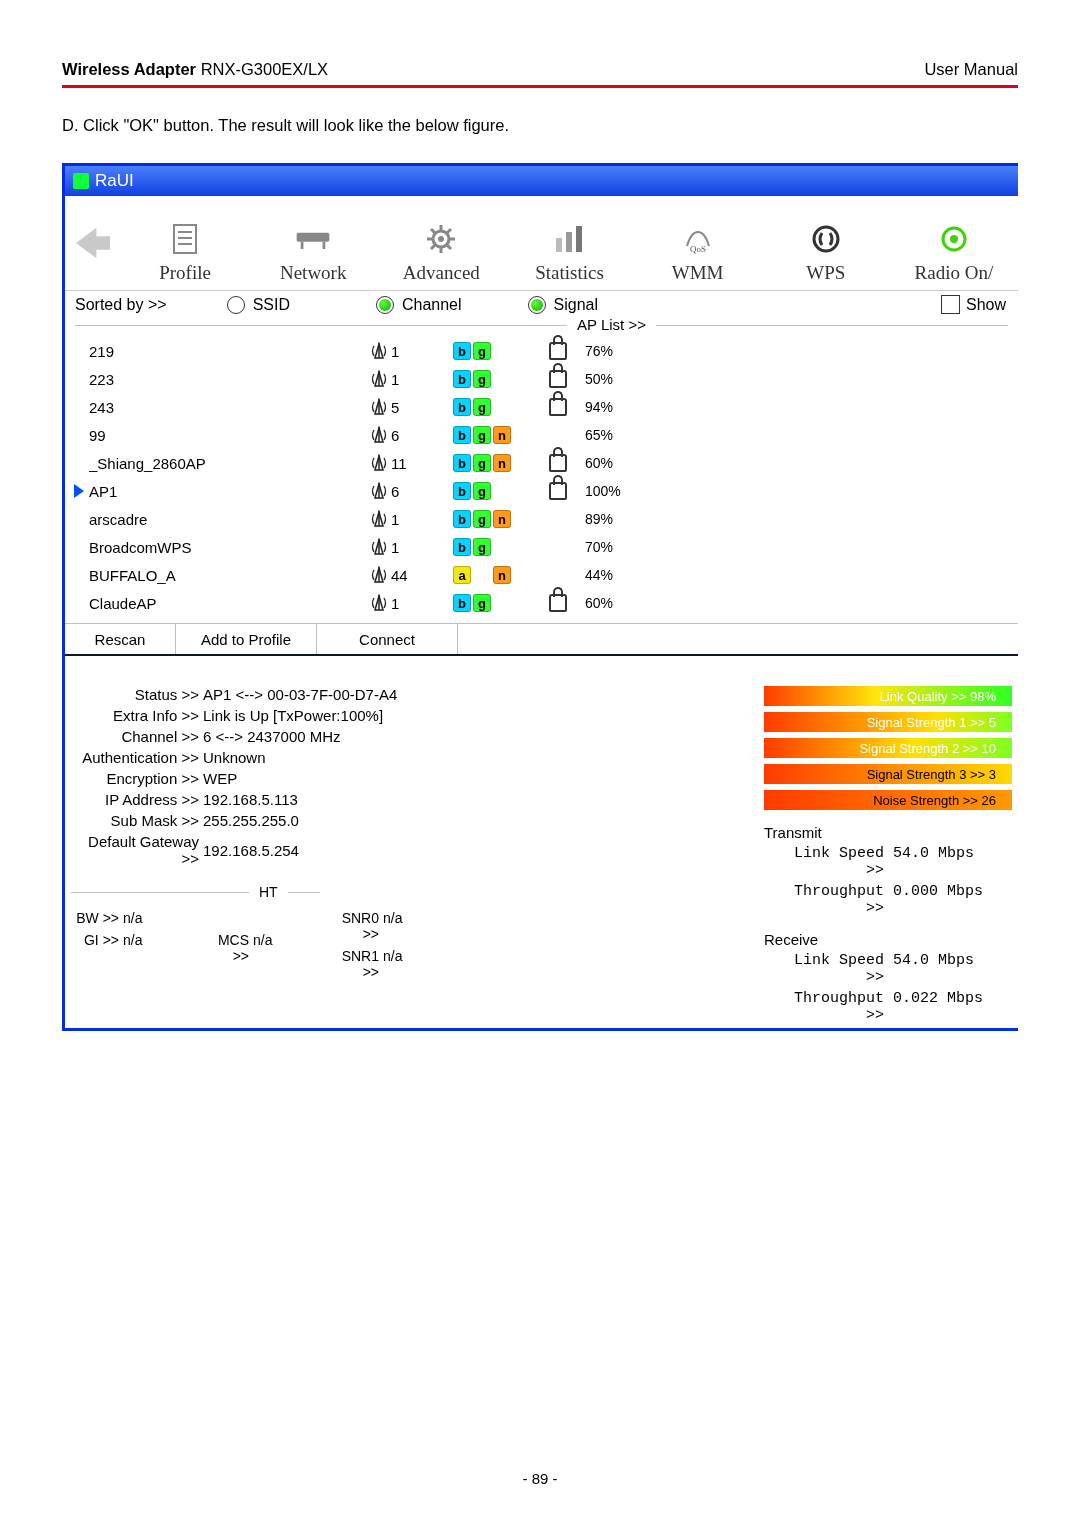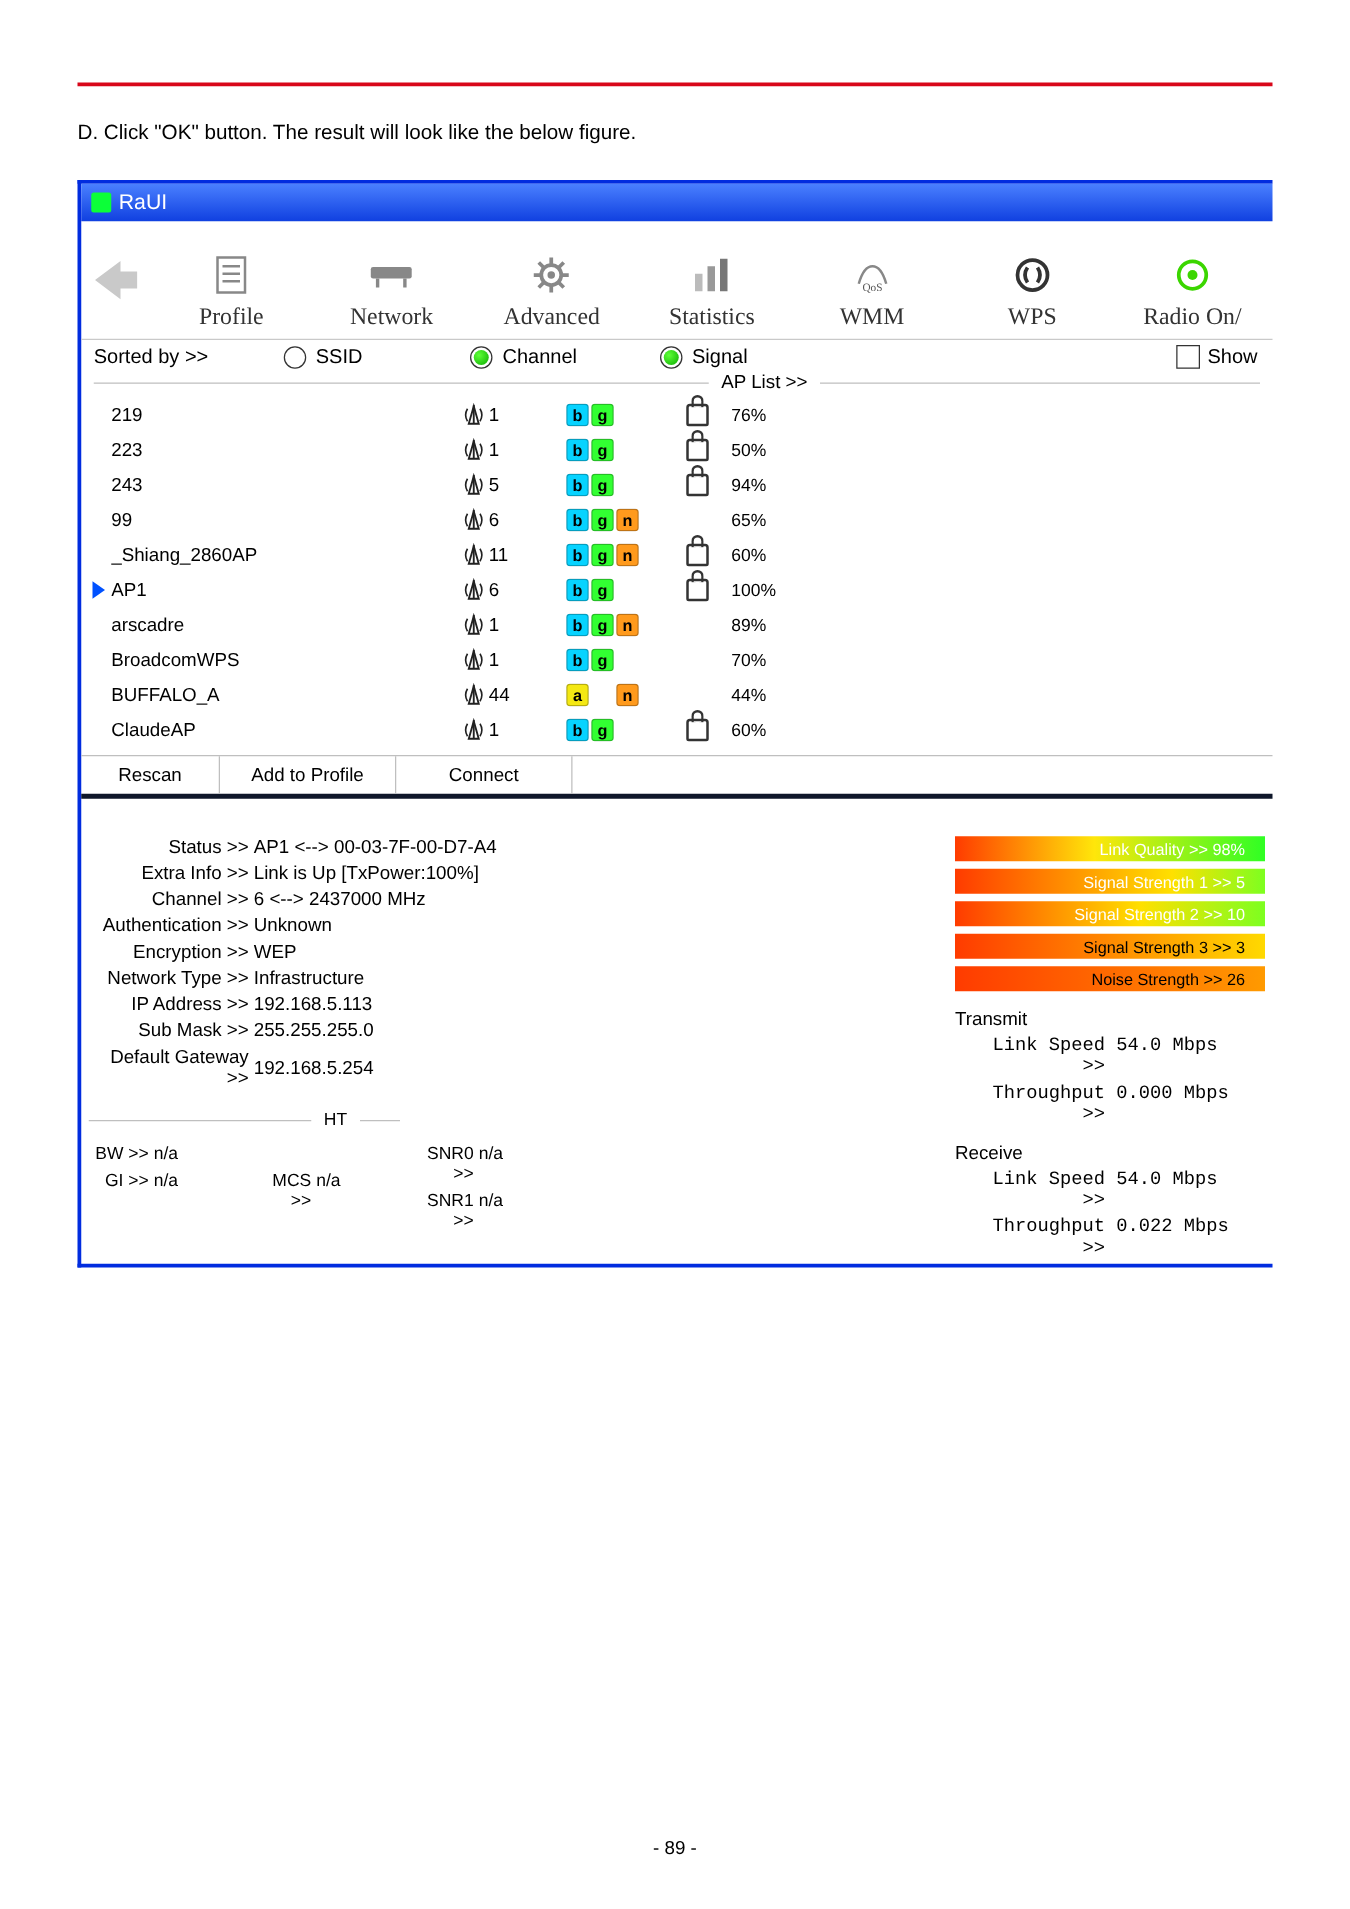--- a/index.html
+++ b/index.html
@@ -48,21 +48,21 @@
   .mode.n{background:#ff9a1d;}
   .cell-lock{flex:0 0 36px;display:flex;justify-content:flex-start;}
   .lock{width:14px;height:14px;border:2px solid #333;border-radius:3px 3px 2px 2px;position:relative;}
   .lock::before{content:"";position:absolute;left:2px;top:-9px;width:6px;height:8px;border:2px solid #333;border-bottom:none;border-radius:6px 6px 0 0;}
   .cell-pct{flex:0 0 56px;text-align:left;font-size:14px;}
   .cell-bar{flex:1 1 auto;padding-right:4px;}
   .bar{height:14px;}
   .bar .seg-r{height:100%;display:inline-block;background:linear-gradient(#ff4a00,#ff1200);}
   .bar .seg-y{height:100%;display:inline-block;background:linear-gradient(#ffe112,#fabf00);}
   
-  .btnrow{display:flex;height:30px;border-top:1px solid #bfbfbf;border-bottom:4px solid #0f172a;margin-top:6px;}
+  .btnrow{display:flex;height:30px;border-top:1px solid #bfbfbf;border-bottom:2px solid #0f172a;margin-top:6px;}
   .btnrow .abtn{flex:0 0 140px;text-align:center;font-size:15px;border-right:1px solid #bfbfbf;display:flex;align-items:center;justify-content:center;cursor:pointer;}
   .btnrow .abtn:first-child{flex:0 0 110px;}
   
   .status{display:flex;padding:30px 6px 0 6px;font-size:15px;}
   .status-left{flex:1 1 auto;}
   .sl-row{display:flex;margin-bottom:4px;align-items:center;}
   .sl-row .lab{flex:0 0 128px;text-align:right;padding-right:4px;}
   .status-right{flex:0 0 248px;}
   .qbar{height:20px;margin-bottom:6px;display:flex;align-items:center;justify-content:flex-end;padding-right:16px;font-size:13px;color:#fff;}
   .qbar.q1{background:linear-gradient(90deg,#ff3b00 0%,#ffe60a 45%,#2fff24 100%);}
@@ -80,20 +80,26 @@
   .htgrid{display:flex;font-size:14px;}
   .htcol{flex:0 0 130px;}
   .htcol .hrow{display:flex;margin-bottom:6px;}
   .htcol .hrow .lab{flex:0 0 48px;text-align:right;padding-right:4px;}
   .pnum{position:absolute;top:1470px;width:100%;left:0;text-align:center;font-size:15px;}
 </style>
 </head>
 <body>
 
 <div class="page">
+  <div class="doc-header">
+    <div class="doc-header-row">
+      <span><b>Wireless Adapter</b><span> RNX-G300EX/LX</span></span>
+      <span>User Manual</span>
+    </div>
+  </div>
   <hr class="hr1">
   <div class="intro">D. Click "OK" button. The result will look like the below figure.</div>
 
   <div class="raui">
     <div class="titlebar">
       <span class="rlogo"></span>
       <span>RaUI</span>
     </div>
 
     <div class="toolbar">
@@ -417,24 +423,20 @@
             </div>
             <div class="sl-row">
               <span class="lab">Authentication &gt;&gt;</span>
               <span>Unknown</span>
             </div>
             <div class="sl-row">
               <span class="lab">Encryption &gt;&gt;</span>
               <span>WEP</span>
             </div>
             <div class="sl-row">
-              <span class="lab">Network Type &gt;&gt;</span>
-              <span>Infrastructure</span>
-            </div>
-            <div class="sl-row">
               <span class="lab">IP Address &gt;&gt;</span>
               <span>192.168.5.113</span>
             </div>
             <div class="sl-row">
               <span class="lab">Sub Mask &gt;&gt;</span>
               <span>255.255.255.0</span>
             </div>
             <div class="sl-row">
               <span class="lab">Default Gateway &gt;&gt;</span>
               <span>192.168.5.254</span>

